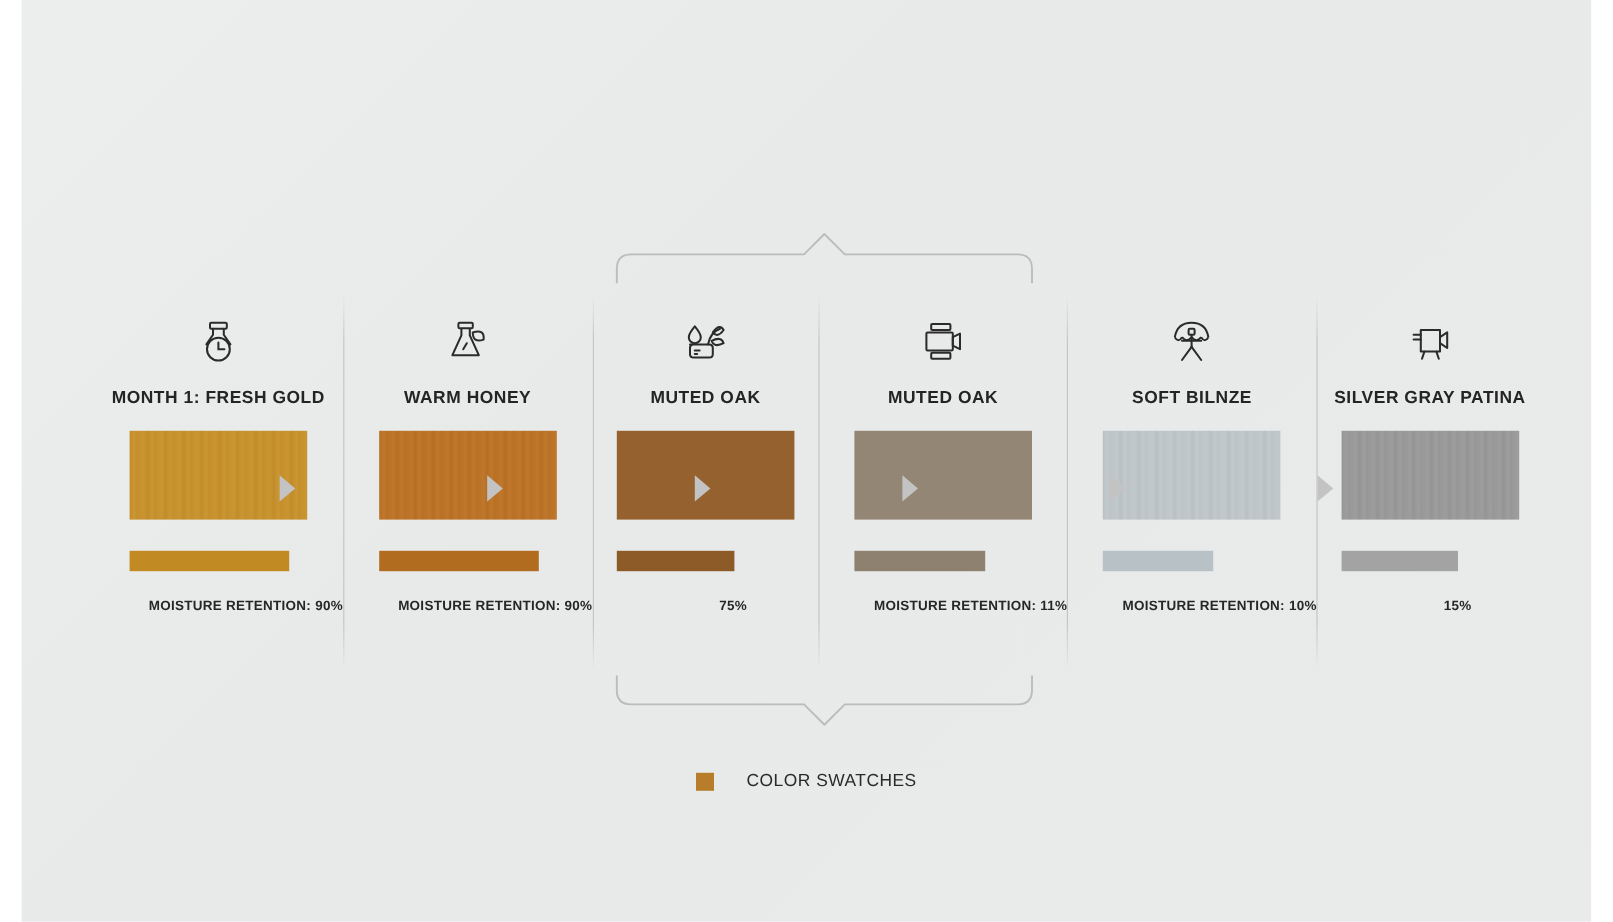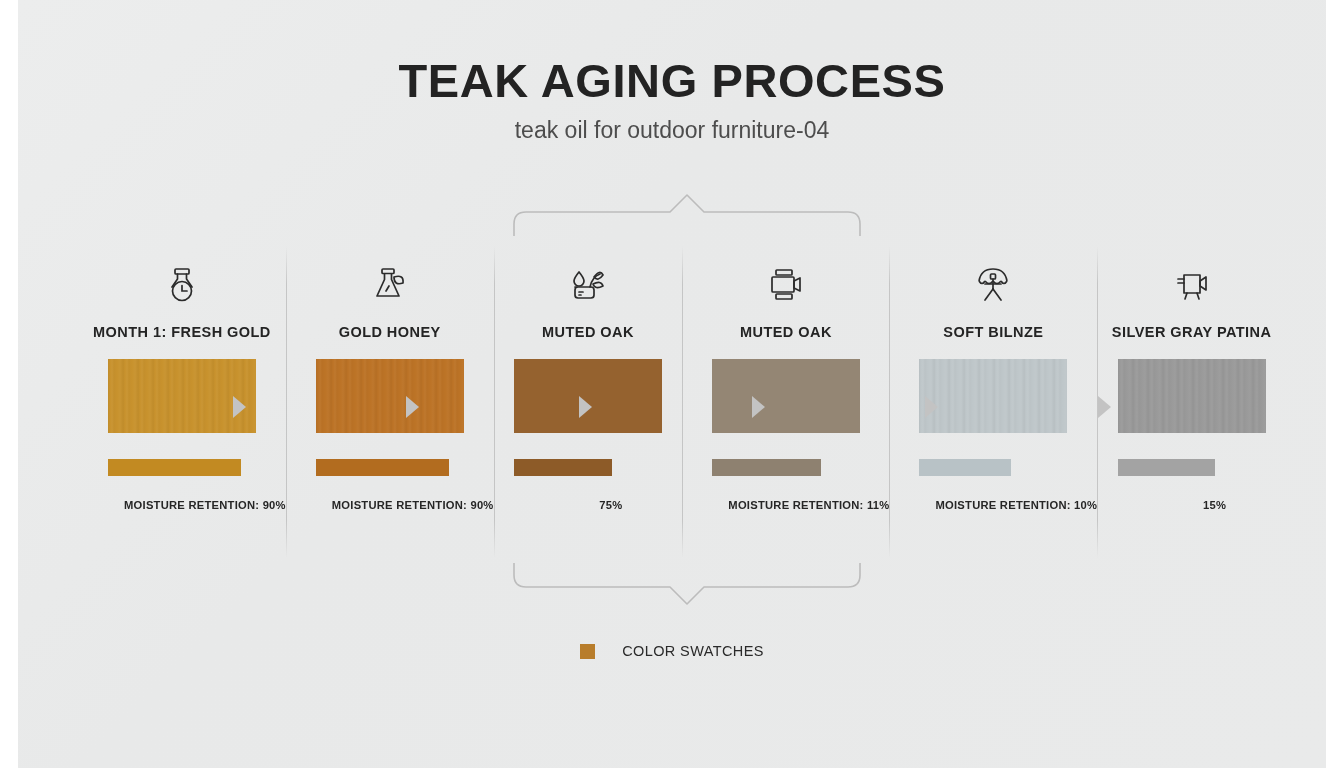--- a/index.html
+++ b/index.html
@@ -177,24 +177,20 @@
     font-size: 14.5px;
     letter-spacing: 0.4px;
     color: #2a2a2a;
   }
 </style>
 </head>
 <body>
 
 <div class="canvas">
 
-  <div class="header">
-    <div class="title">TEAK AGING PROCESS</div>
-    <div class="subtitle">teak oil for outdoor furniture-04</div>
-  </div>
 
   <div class="bracket top">
     <svg width="350" height="46" viewBox="0 0 350 46" fill="none">
       <path d="M2 46 V34 Q2 22 14 22 H158 L175 5 L192 22 H336 Q348 22 348 34 V46" stroke="#bcbcbc" stroke-width="1.6" fill="none" stroke-linecap="round" stroke-linejoin="round"></path>
     </svg>
   </div>
 
   <div class="bracket bottom">
     <svg width="350" height="46" viewBox="0 0 350 46" fill="none">
       <path d="M2 0 V12 Q2 24 14 24 H158 L175 41 L192 24 H336 Q348 24 348 12 V0" stroke="#bcbcbc" stroke-width="1.6" fill="none" stroke-linecap="round" stroke-linejoin="round"></path>
@@ -225,21 +221,21 @@
 
     <div class="col">
       <div class="icon-slot">
         <svg width="44" height="44" viewBox="0 0 44 44" fill="none" stroke="#2b2b2b" stroke-width="1.7">
           <rect x="14" y="6" width="12" height="4.5" rx="1"></rect>
           <path d="M16.5 10.5 v6 L9 33 h22 l-7.5 -16.5 v-6" stroke-linejoin="round"></path>
           <path d="M18 28 l3 -5" stroke-linecap="round"></path>
           <path d="M26 14 q10 -3 9 6 q-9 3 -9 -6 z" stroke-linejoin="round"></path>
         </svg>
       </div>
-      <div class="col-label">GOLD HONEY</div>
+      <div class="col-label">WARM HONEY</div>
       <div class="swatch" style="background:#bc7326">
         <div class="grain"></div>
       </div>
       <div class="bar-track">
         <div class="bar-fill" style="background:#b26c1f;width:90%"></div>
       </div>
       <div class="moisture">MOISTURE RETENTION: 90%</div>
     </div>
 
     <div class="col">

